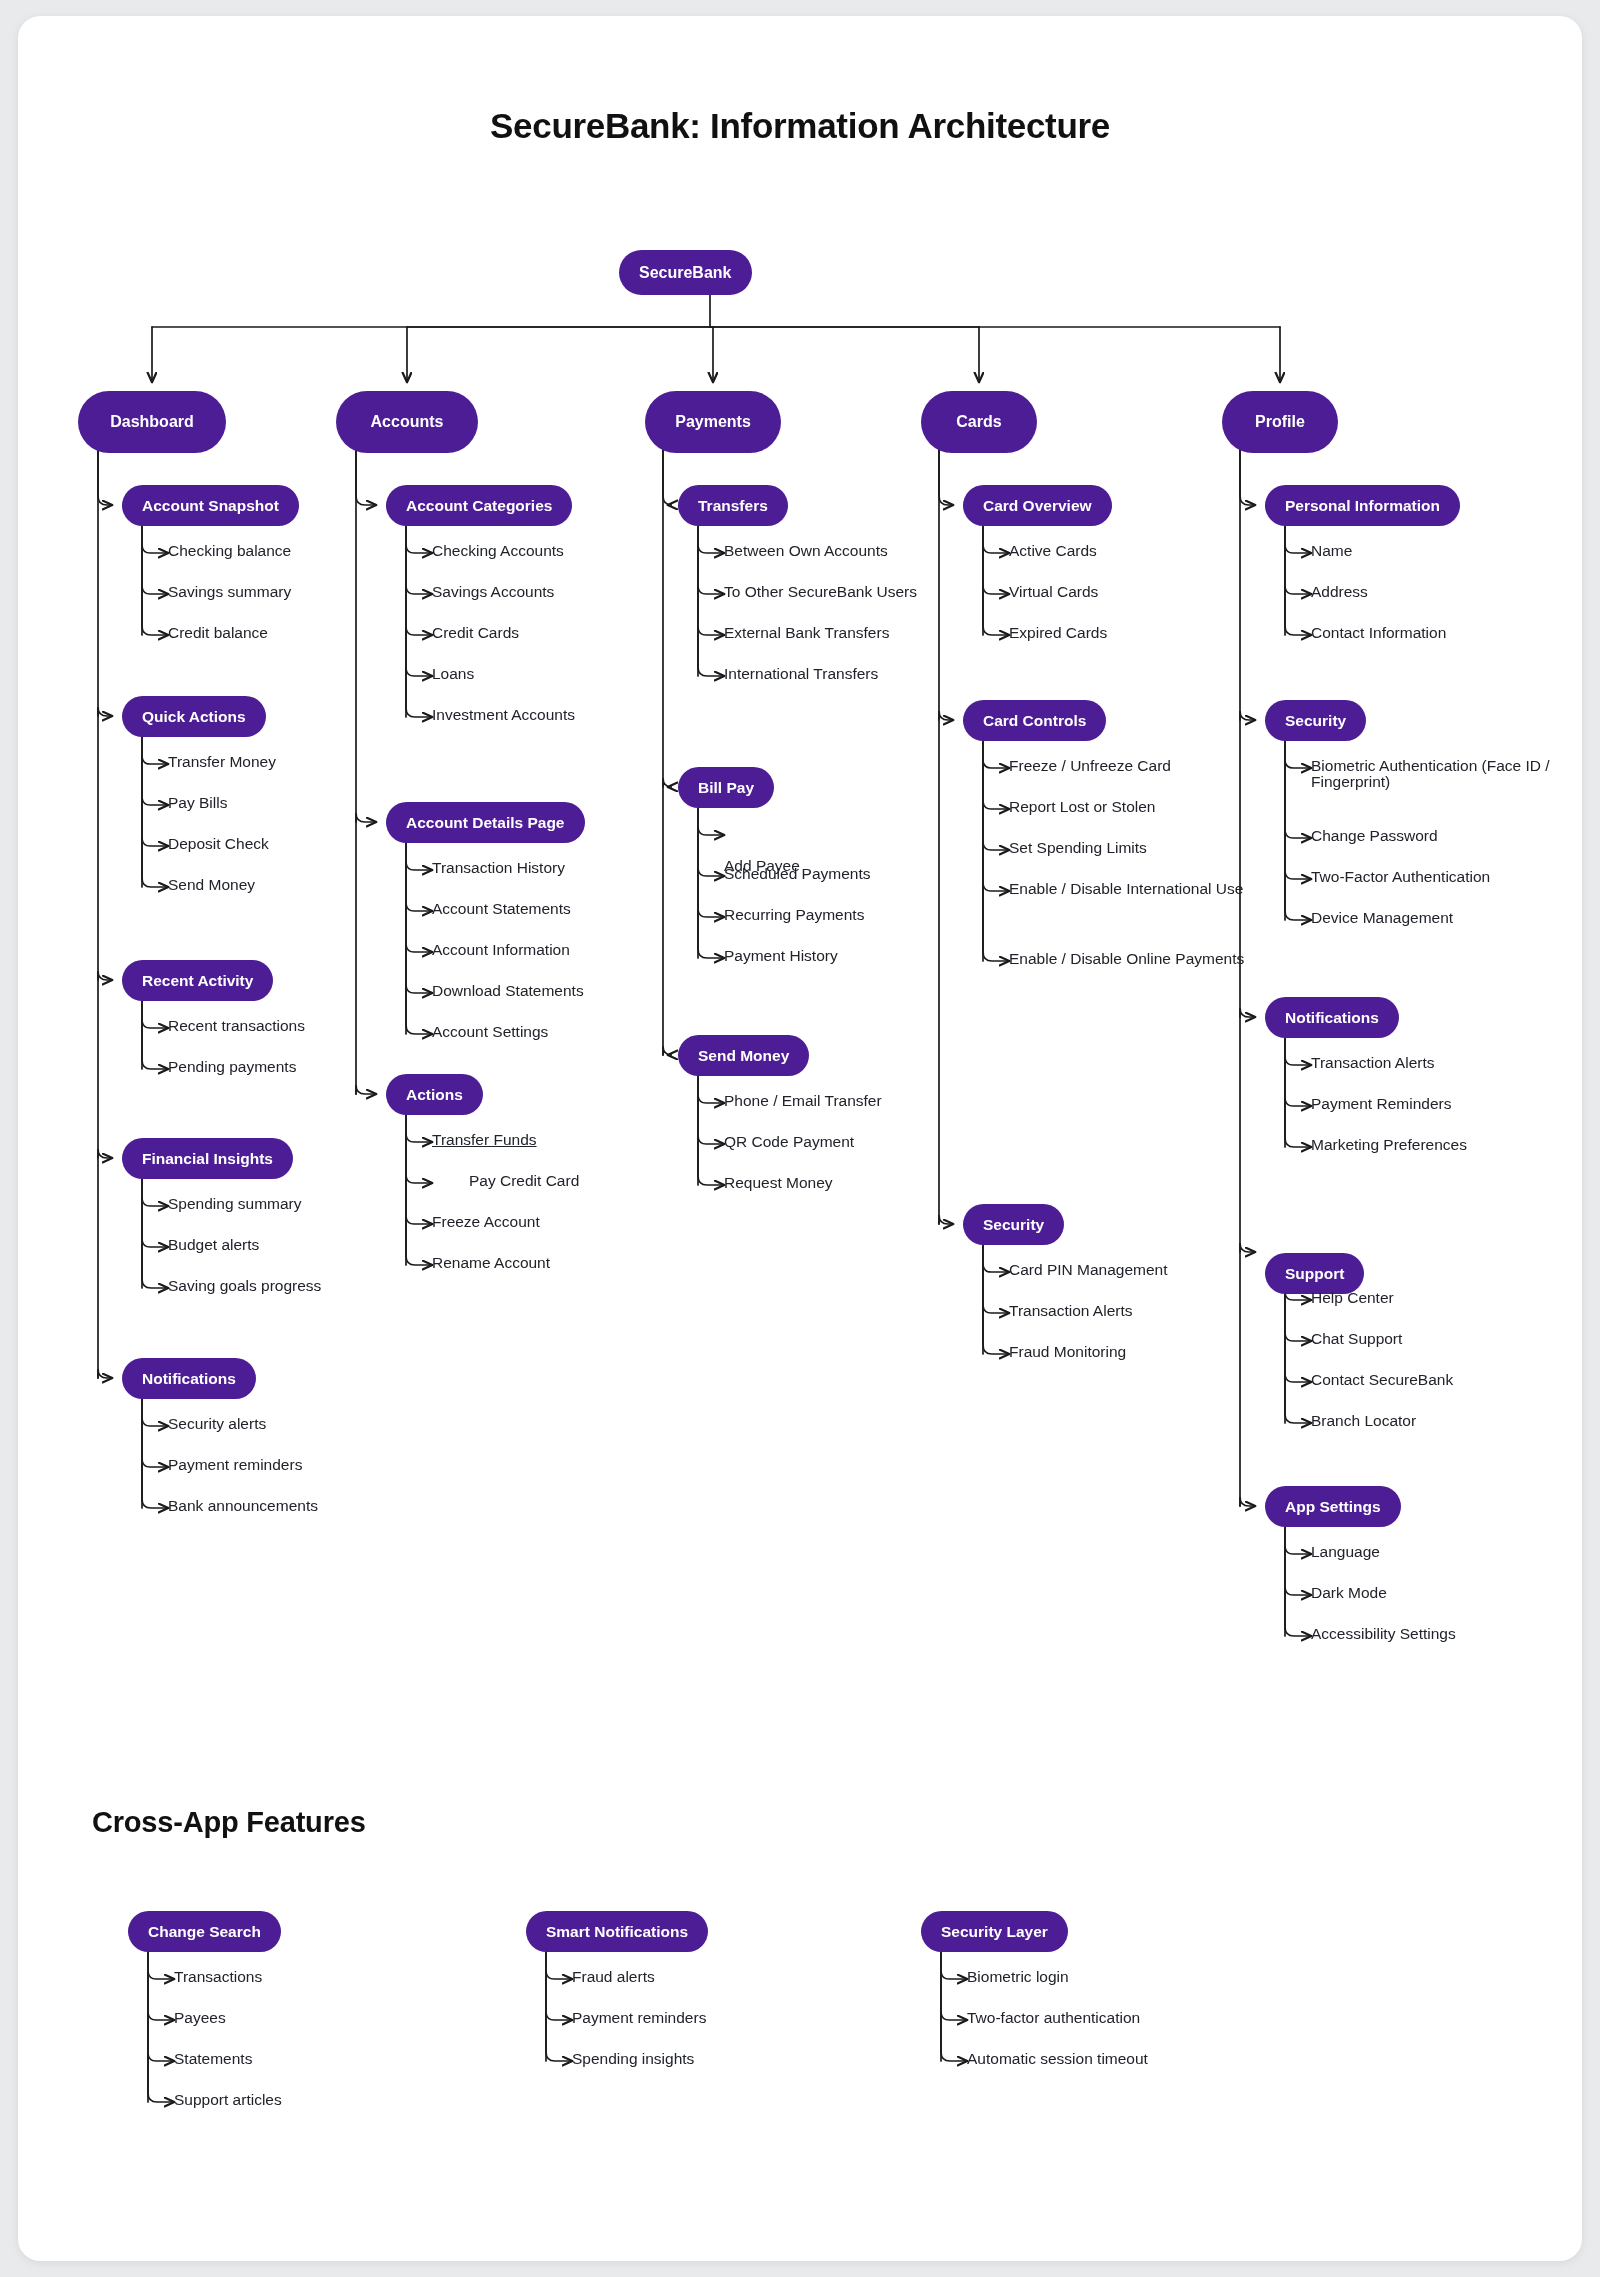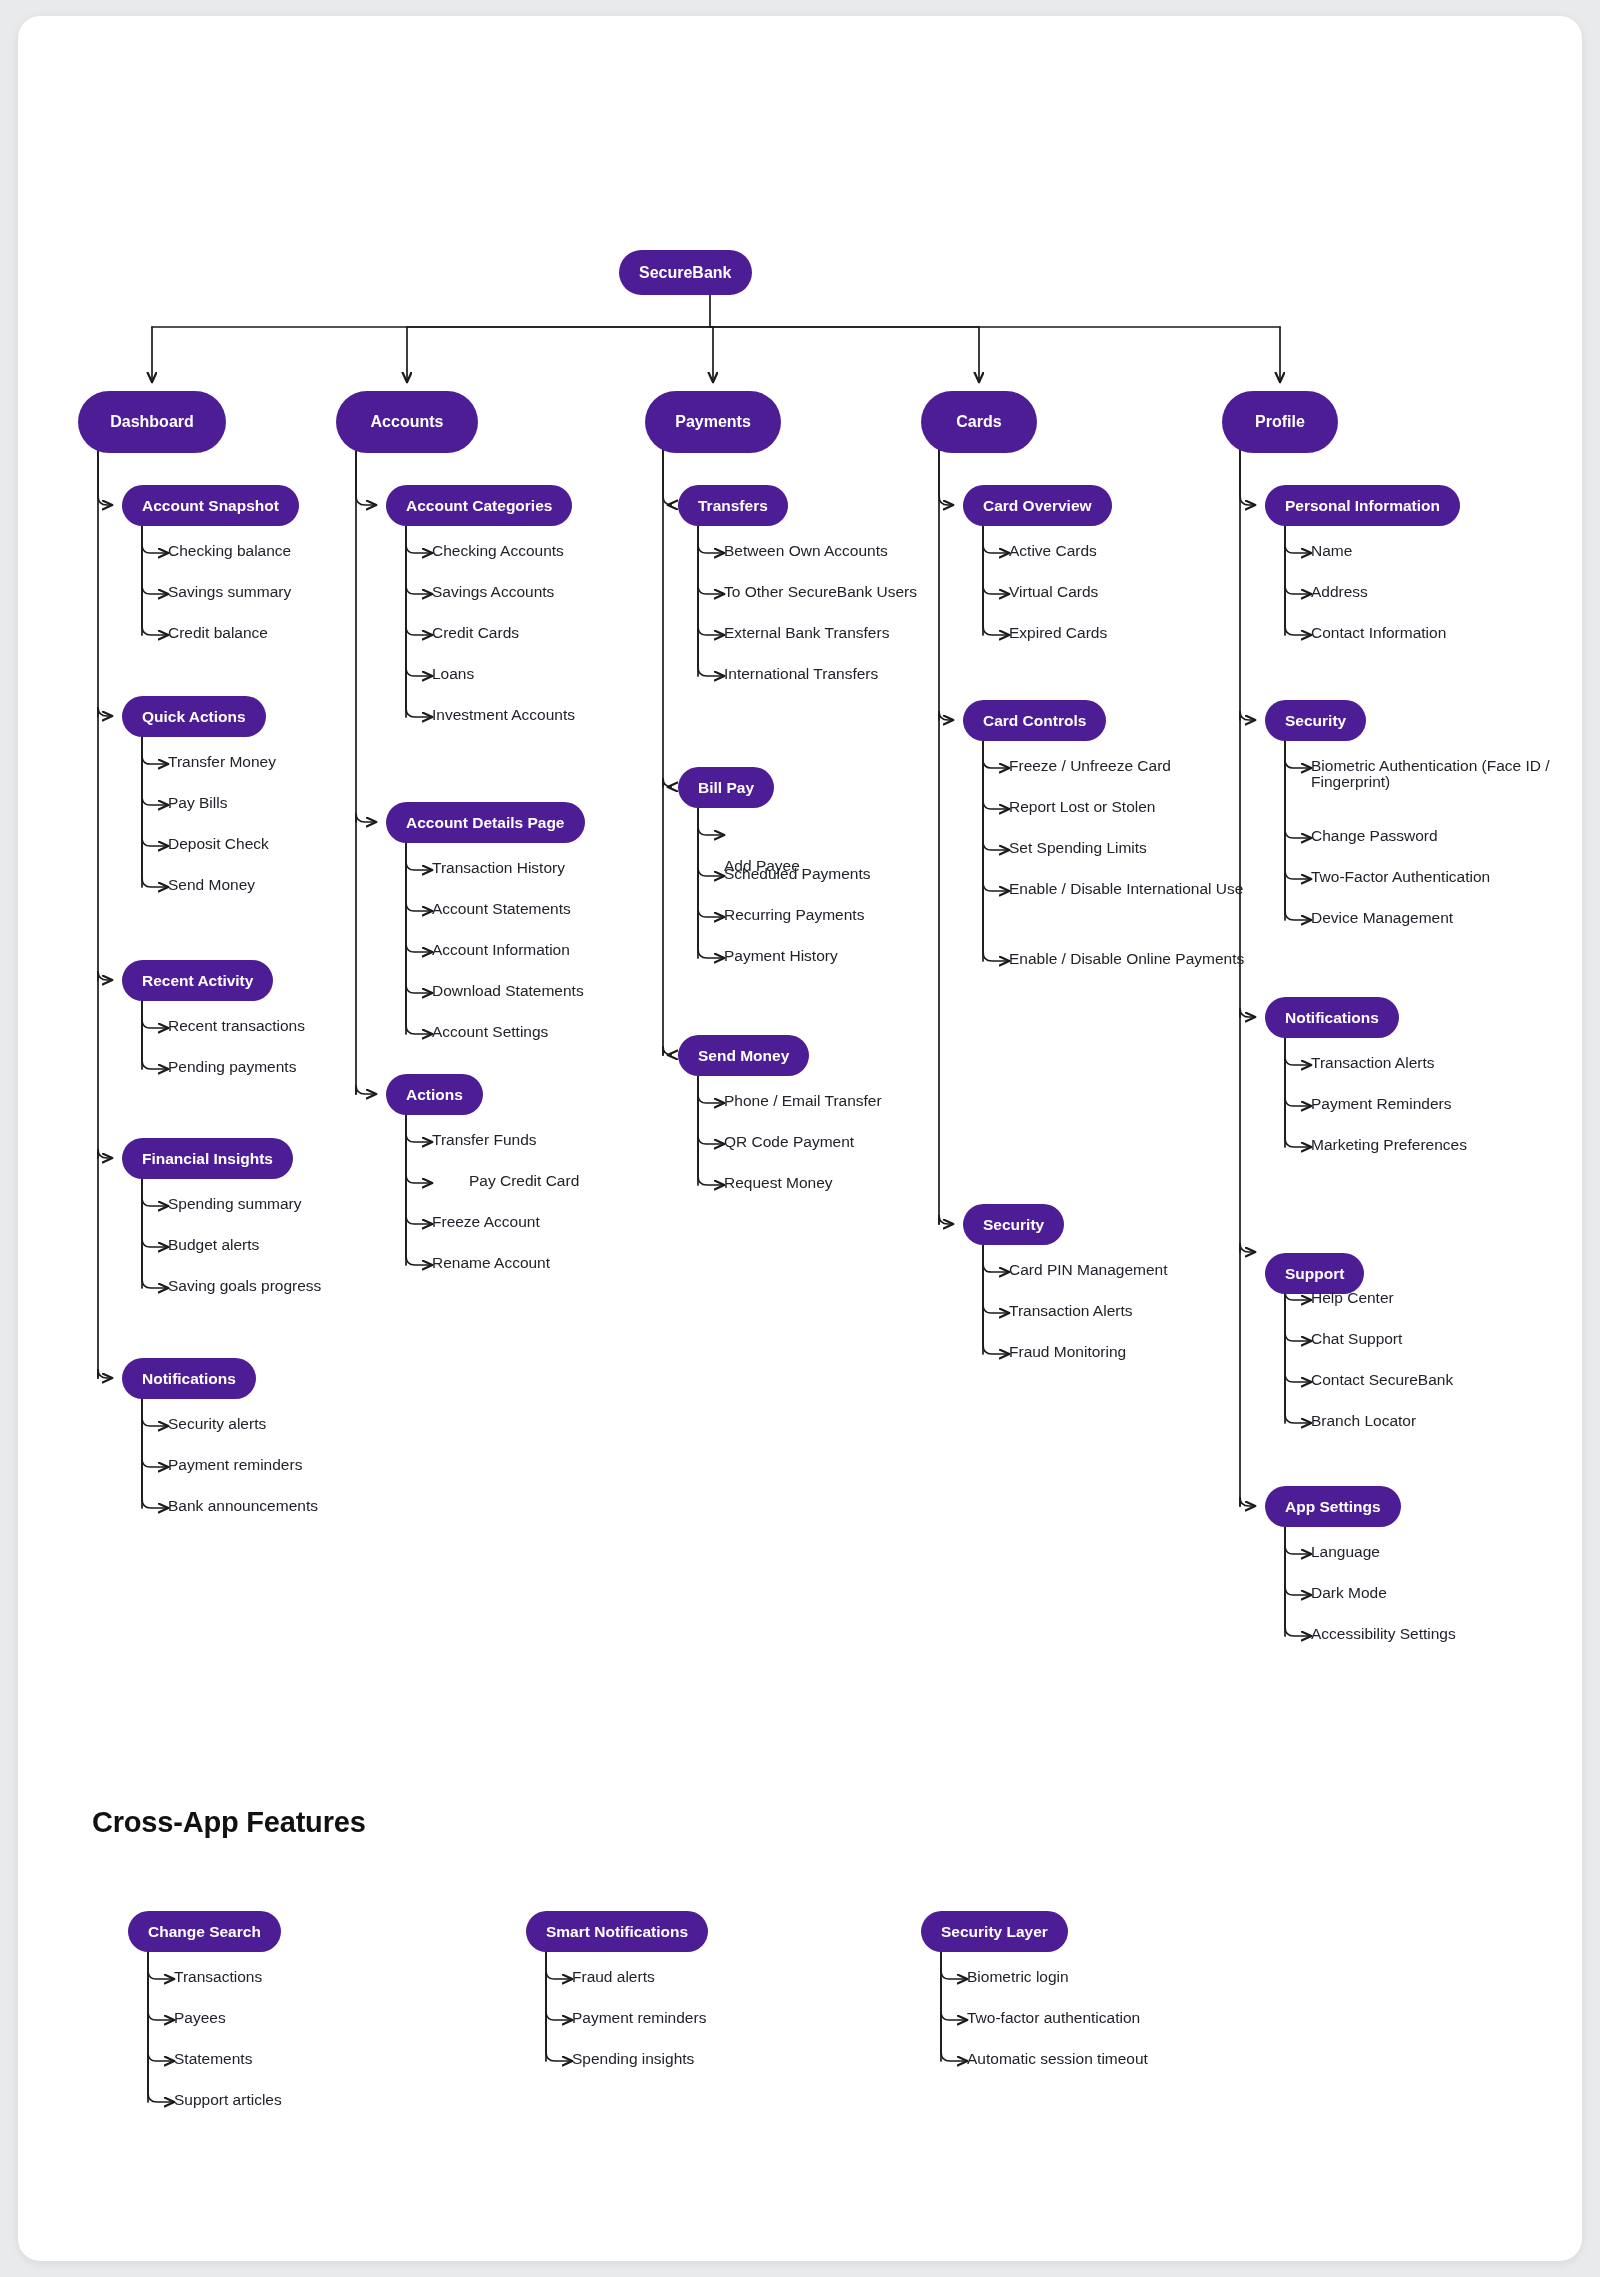--- a/index.html
+++ b/index.html
@@ -217,20 +217,21 @@
           <path d="M528,1997 Q529,2004 536,2004 L554,2004" marker-end="url(#arw)"></path>
           <path d="M528,1936 L528,2036 Q528,2045 537,2045 L554,2045" marker-end="url(#arw)"></path>
           <path d="M528,1936 L528,2045"></path>
           <path d="M923,1956 Q924,1963 931,1963 L949,1963" marker-end="url(#arw)"></path>
           <path d="M923,1997 Q924,2004 931,2004 L949,2004" marker-end="url(#arw)"></path>
           <path d="M923,1936 L923,2036 Q923,2045 932,2045 L949,2045" marker-end="url(#arw)"></path>
           <path d="M923,1936 L923,2045"></path>
         </g>
     </svg>
 
+    <div class="title">SecureBank: Information Architecture</div>
     <div class="section-title" id="xtitle" style="left:74px; top:1790px;">Cross-App Features</div>
 
     <div id="nodes">
         <div class="pill root" style="left: 601px; top: 234px;">SecureBank</div>
         <div class="pill lvl1" style="left: 60px; top: 375px; width: 148px;">Dashboard</div>
         <div class="pill lvl1" style="left: 318px; top: 375px; width: 142px;">Accounts</div>
         <div class="pill lvl1" style="left: 627px; top: 375px; width: 136px;">Payments</div>
         <div class="pill lvl1" style="left: 903px; top: 375px; width: 116px;">Cards</div>
         <div class="pill lvl1" style="left: 1204px; top: 375px; width: 116px;">Profile</div>
         <div class="pill " style="left: 104px; top: 469px;">Account Snapshot</div>
@@ -259,21 +260,21 @@
         <div class="leaf" style="left: 414px; top: 609px;">Credit Cards</div>
         <div class="leaf" style="left: 414px; top: 650px;">Loans</div>
         <div class="leaf" style="left: 414px; top: 691px;">Investment Accounts</div>
         <div class="pill " style="left: 368px; top: 786px;">Account Details Page</div>
         <div class="leaf" style="left: 414px; top: 844px;">Transaction History</div>
         <div class="leaf" style="left: 414px; top: 885px;">Account Statements</div>
         <div class="leaf" style="left: 414px; top: 926px;">Account Information</div>
         <div class="leaf" style="left: 414px; top: 967px;">Download Statements</div>
         <div class="leaf" style="left: 414px; top: 1008px;">Account Settings</div>
         <div class="pill " style="left: 368px; top: 1058px;">Actions</div>
-        <div class="leaf" style="left: 414px; top: 1116px;">Transfer Funds</div>
+        <div class="leaf" style="left: 414px; top: 1116px; text-decoration: underline;">Transfer Funds</div>
         <div class="leaf" style="left: 414px; top: 1157px; margin-left: 37px;">Pay Credit Card</div>
         <div class="leaf" style="left: 414px; top: 1198px;">Freeze Account</div>
         <div class="leaf" style="left: 414px; top: 1239px;">Rename Account</div>
         <div class="pill " style="left: 660px; top: 469px;">Transfers</div>
         <div class="leaf" style="left: 706px; top: 527px;">Between Own Accounts</div>
         <div class="leaf" style="left: 706px; top: 568px;">To Other SecureBank Users</div>
         <div class="leaf" style="left: 706px; top: 609px;">External Bank Transfers</div>
         <div class="leaf" style="left: 706px; top: 650px;">International Transfers</div>
         <div class="pill " style="left: 660px; top: 751px;">Bill Pay</div>
         <div class="leaf" style="left: 706px; top: 842px;">Add Payee</div>

